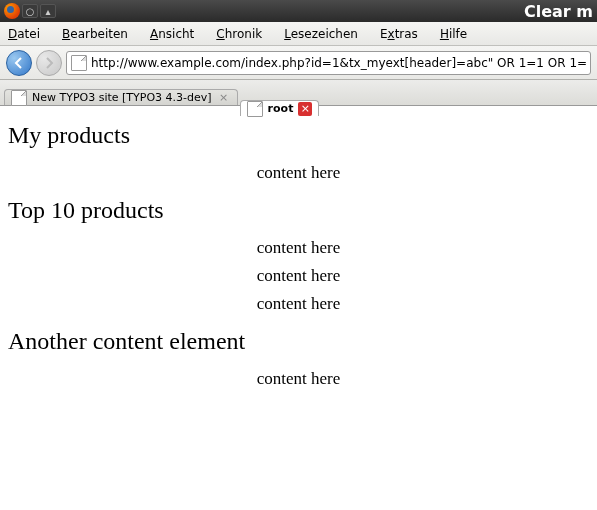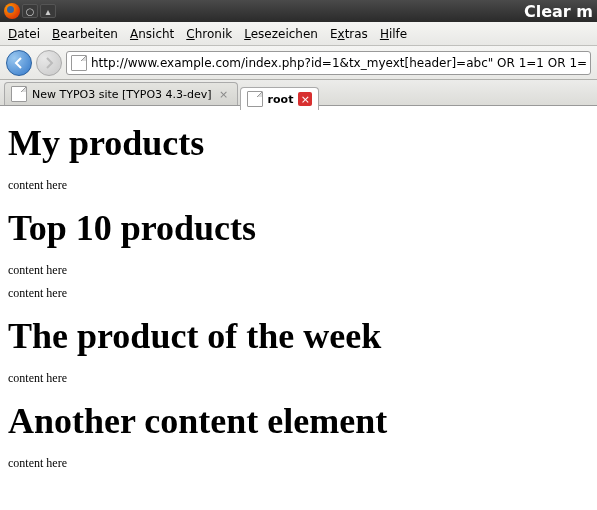--- a/index.html
+++ b/index.html
@@ -3,42 +3,42 @@
 <meta charset="utf-8">
 <style>
 * { margin: 0; padding: 0; box-sizing: border-box; }
 body { font-family: "DejaVu Sans", Arial, sans-serif; font-size: 12px; background: #fff; width: 597px; height: 510px; overflow: hidden; }
 .titlebar { background: linear-gradient(to bottom, #4a4a4a, #2a2a2a); height: 22px; display: flex; align-items: center; padding: 0 4px; color: #fff; justify-content: space-between; }
 .titlebar-left { display: flex; align-items: center; gap: 2px; }
 .ff-icon { width: 16px; height: 16px; background: radial-gradient(circle at 30% 30%, #ff9a00, #e04006 70%); border-radius: 50%; position: relative; }
 .ff-icon::after { content: ""; position: absolute; top: 3px; left: 3px; width: 7px; height: 7px; background: #3465a4; border-radius: 50%; }
 .win-btn { width: 16px; height: 14px; background: #3a3a3a; border: 1px solid #555; border-radius: 2px; display: flex; align-items: center; justify-content: center; color: #ccc; font-size: 10px; cursor: pointer; }
 .titlebar-right { font-weight: bold; font-size: 16px; }
-.menubar { background: linear-gradient(to bottom, #f5f5f3, #e8e8e5); height: 24px; display: flex; align-items: center; padding: 0 8px; gap: 12px; border-bottom: 1px solid #c0c0bc; }
+.menubar { background: linear-gradient(to bottom, #f5f5f3, #e8e8e5); height: 24px; display: flex; align-items: center; padding: 0 8px; gap: 22px; border-bottom: 1px solid #c0c0bc; }
 .menu-item { color: #000; cursor: pointer; }
 .menu-item u { text-decoration: underline; }
 .toolbar { background: linear-gradient(to bottom, #f5f5f3, #e8e8e5); height: 34px; display: flex; align-items: center; padding: 0 6px; gap: 4px; border-bottom: 1px solid #b0b0ac; }
 .nav-btn { width: 26px; height: 26px; border-radius: 50%; background: radial-gradient(circle at 30% 30%, #9ac8f0, #3176c8); border: 1px solid #2860a0; display: flex; align-items: center; justify-content: center; color: #fff; font-size: 14px; cursor: pointer; }
 .nav-btn.disabled { background: radial-gradient(circle at 30% 30%, #e8e8e8, #c8c8c8); border-color: #aaa; color: #888; cursor: default; }
 .url-bar { flex: 1; height: 24px; background: #fff; border: 1px solid #999; border-radius: 3px; display: flex; align-items: center; padding: 0 4px; gap: 4px; }
 .page-icon { width: 16px; height: 16px; background: #fff; border: 1px solid #999; border-radius: 1px; position: relative; flex-shrink: 0; }
 .page-icon::before { content: ""; position: absolute; top: 0; right: 0; width: 5px; height: 5px; background: linear-gradient(135deg, transparent 45%, #999 50%, #ddd 55%); }
 .url-text { flex: 1; border: none; outline: none; font-size: 12px; font-family: inherit; background: transparent; }
 .tabbar { background: linear-gradient(to bottom, #ececea, #dcdcd8); height: 26px; display: flex; align-items: flex-end; padding: 0 4px; border-bottom: 1px solid #999; gap: 2px; }
-.tab { height: 23px; background: linear-gradient(to bottom, #f8f8f6, #e8e8e4); border: 1px solid #aaa; border-bottom: none; border-radius: 4px 4px 0 0; display: flex; align-items: center; padding: 0 6px; gap: 5px; cursor: pointer; font-size: 11px; }
+.tab { height: 16px; background: linear-gradient(to bottom, #f8f8f6, #e8e8e4); border: 1px solid #aaa; border-bottom: none; border-radius: 4px 4px 0 0; display: flex; align-items: center; padding: 0 6px; gap: 5px; cursor: pointer; font-size: 11px; }
 .tab.inactive { background: linear-gradient(to bottom, #e4e4e0, #d4d4d0); }
-.tab.active { background: #fff; position: relative; top: 5px; text-align: center; }
+.tab.active { background: #fff; position: relative; top: 11px; text-align: center; }
 .close-x { width: 14px; height: 14px; display: flex; align-items: center; justify-content: center; font-size: 11px; color: #888; border-radius: 2px; }
 .close-x.red { background: #d83030; color: #fff; }
 .typo3-icon { width: 14px; height: 14px; background: #fff; border-radius: 2px; display: flex; align-items: center; justify-content: center; }
 .typo3-icon::after { content: ""; width: 8px; height: 8px; background: #ff8700; clip-path: polygon(50% 0, 100% 80%, 50% 100%, 0 80%); }
 .content { padding: 12px 8px; font-family: Georgia, "Times New Roman", serif; }
-.content h1 { font-size: 36px; font-weight: bold; margin-top: 14px; margin-bottom: 14px; }
+.content h1 { font-size: 24px; font-weight: normal; margin-top: 14px; margin-bottom: 14px; }
 .content h1:first-child { margin-top: 4px; }
-.content p { font-size: 12px; margin-bottom: 8px; }
+.content p { font-size: 17px; margin-bottom: 8px; text-align: center; }
 </style>
 </head>
 <body>
 
 <div class="titlebar">
   <div class="titlebar-left">
     <span class="ff-icon"></span>
     <span class="win-btn">○</span>
     <span class="win-btn">▴</span>
   </div>
@@ -84,17 +84,16 @@
       <span class="close-x red">×</span>
     </div>
   </div>
 
 <div class="content">
     <h1>My products</h1>
     <p>content here</p>
     <h1>Top 10 products</h1>
     <p>content here</p>
     <p>content here</p>
-    <h1>The product of the week</h1>
     <p>content here</p>
     <h1>Another content element</h1>
     <p>content here</p>
   </div>
 
 </body></html>

